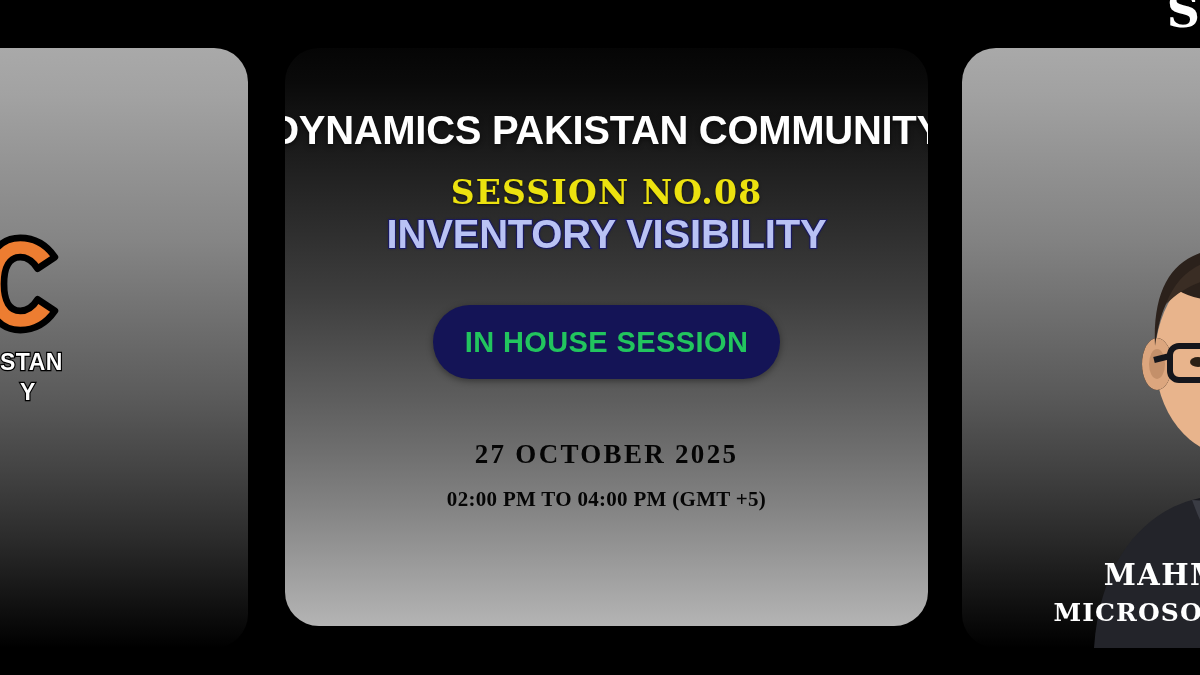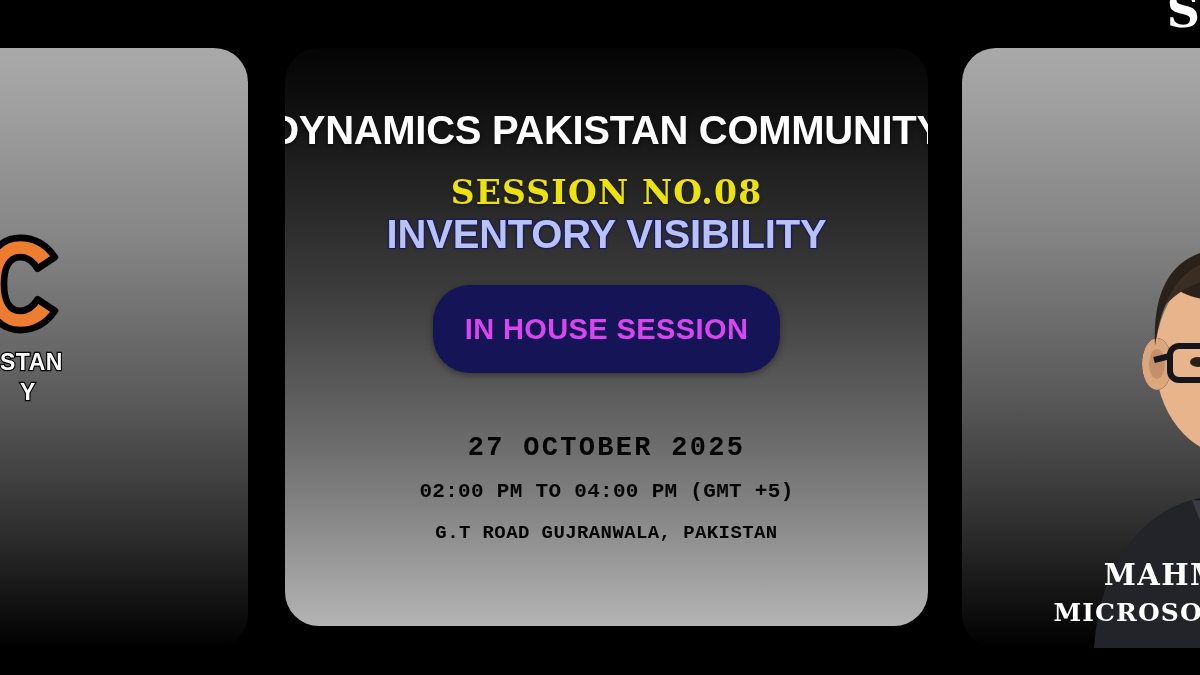--- a/index.html
+++ b/index.html
@@ -105,41 +105,41 @@
     font-size:40px;
     letter-spacing:-0.2px;
     color:#b9c2f4;
     white-space:nowrap;
     -webkit-text-stroke:2.2px #1c1c66;
     paint-order:stroke fill;
     text-shadow:0 0 3px rgba(20,20,90,0.9);
   }
 
   #session-type-btn {
-    margin-top:28px;
+    margin-top:48px;
     width:347px;
-    height:88px;
+    height:74px;
     border:none;
     border-radius:37px;
     background:#141456;
-    color:#d946ef;
+    color:#22c55e;
     font-family:"Liberation Sans", sans-serif;
     font-weight:bold;
     font-size:29px;
     letter-spacing:0.4px;
     cursor:pointer;
     display:flex;
     align-items:center;
     justify-content:center;
     white-space:nowrap;
     box-shadow:0 2px 7px rgba(0,0,0,0.4);
   }
 
   .detail-line {
-    font-family:Liberation Mono, monospace;
+    font-family:Liberation Serif, serif;
     font-weight:bold;
     color:#050505;
     white-space:nowrap;
     text-align:right;
   }
   #event-date {
     margin-top:60px;
     font-size:27px;
     letter-spacing:2.3px;
   }
@@ -232,21 +232,20 @@
     <div id="session-no">SESSION NO.08</div>
 
     <div id="topic">INVENTORY VISIBILITY</div>
 
     <div id="session-type-btn">IN HOUSE SESSION</div>
 
     <div class="detail-line" id="event-date">27  OCTOBER  2025</div>
 
     <div class="detail-line" id="event-time">02:00 PM TO 04:00 PM (GMT +5)</div>
 
-    <div class="detail-line" id="event-location">G.T ROAD GUJRANWALA, PAKISTAN</div>
   </div>
 
   <div class="card" id="card-right">
     <svg id="speaker-portrait" viewBox="0 0 318 540">
 
       <path d="M20 540 C26 448 74 404 118 392 L200 392 C244 404 292 448 298 540 Z" fill="#23242a"></path>
       <path d="M118 392 L159 470 L200 392 L175 386 L143 386 Z" fill="#1a1b20"></path>
       <path d="M118 392 C132 430 146 452 159 470 L150 394 Z" fill="#3a3c44"></path>
       <path d="M200 392 C188 430 174 452 159 470 L169 394 Z" fill="#3a3c44"></path>
 

